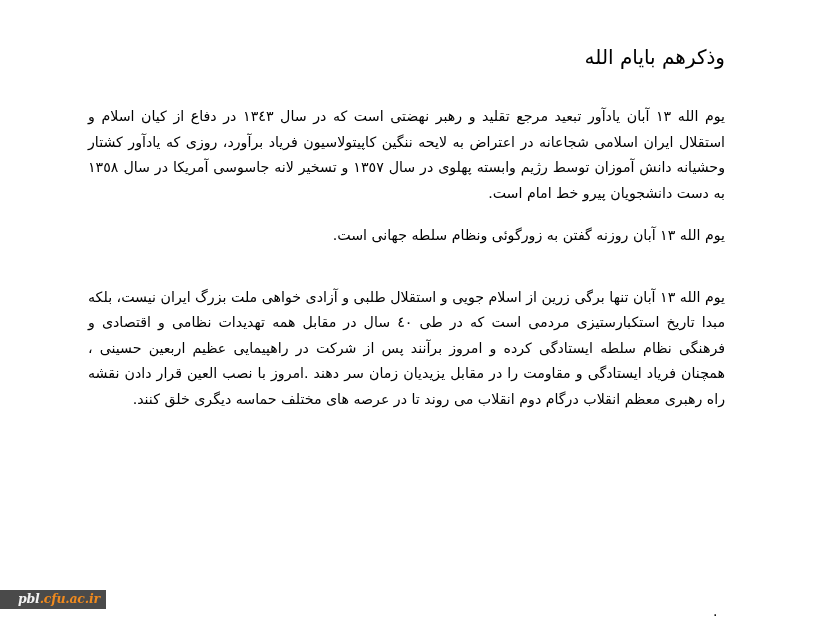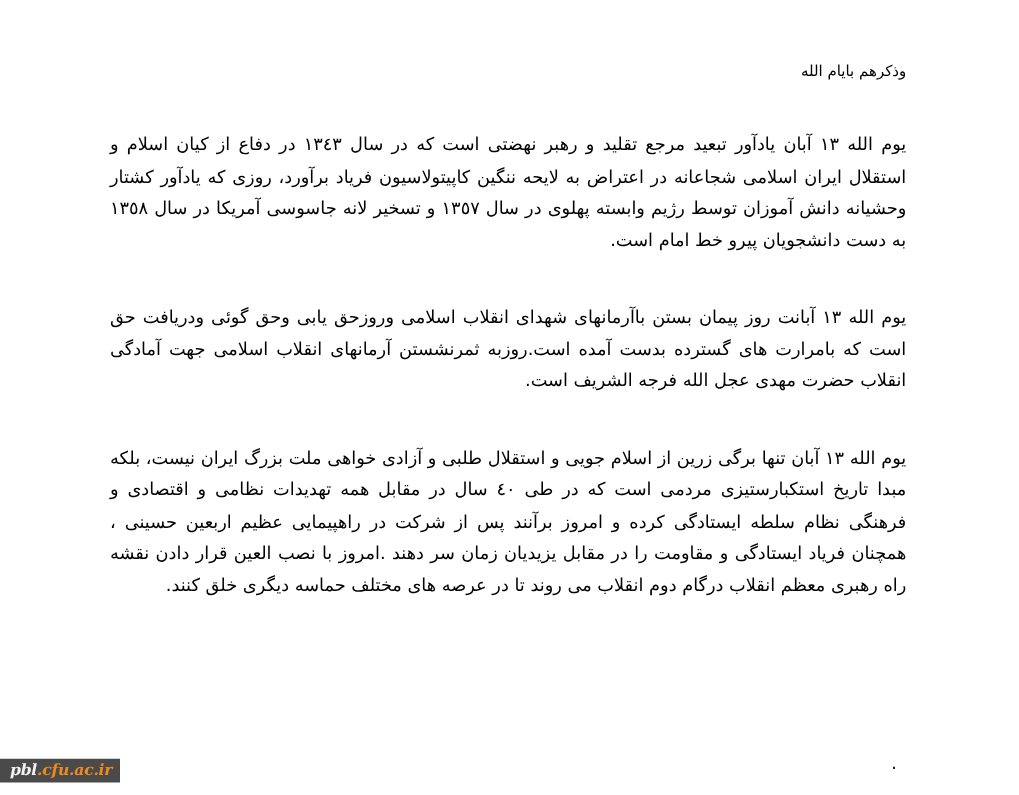--- a/index.html
+++ b/index.html
@@ -58,21 +58,21 @@
   }
 
   
   .title-line {
     margin: 0 0 26px 0;
     text-align: right;
     padding-left: 0;
     padding-right: 0;
     direction: rtl;
     unicode-bidi: plaintext;
-    font-size: 12px;
+    font-size: 20px;
     line-height: 22px;
     margin-right: 0;
     width: 100%;
     box-sizing: border-box;
     padding-right: 0;
     text-indent: 0;
   }
   .title-line span { display: inline-block; margin-right: 0; }
 
   
@@ -90,23 +90,23 @@
     font-size: 14px;
     line-height: 14px;
     color: #000000;
     direction: ltr;
   }
 
   
   #watermark {
     position: absolute;
     left: 0px;
-    top: 607px;
+    top: 590px;
     background: #4a4a4a;
-    padding: 2px 6px 3px 8px;
+    padding: 2px 6px 3px 18px;
     font-family: "DejaVu Serif", "Liberation Serif", serif;
     font-style: italic;
     font-weight: bold;
     font-size: 12.5px;
     line-height: 14px;
     letter-spacing: -0.2px;
     direction: ltr;
     white-space: nowrap;
   }
   #watermark .wm-a { color: #f2f2f2; }
@@ -118,22 +118,22 @@
 <div id="page" style="background: rgb(255, 255, 255);">
 
   <div id="doc-body" style="color: rgb(0, 0, 0);">
 
     <div class="title-line">
       <span class="title-inner">وذكرهم بايام الله</span>
     </div>
 
     <p class="para flow">يوم الله ١٣ آبان يادآور تبعيد مرجع تقليد و رهبر نهضتى است كه در سال ١٣٤٣ در دفاع از كيان اسلام و استقلال ايران اسلامى شجاعانه در اعتراض به لايحه ننگين كاپيتولاسيون فرياد برآورد، روزى كه يادآور كشتار وحشيانه دانش آموزان توسط رژيم وابسته پهلوى در سال ١٣٥٧ و تسخير لانه جاسوسى آمريكا در سال ١٣٥٨ به دست دانشجويان پيرو خط امام است.</p>
 
+    <p class="para single">يوم الله ١٣ آبان روزنه گفتن به زورگوئى ونظام سلطه جهانى است.</p>
 
-    <p class="para flow">يوم الله ١٣ آبانت روز پيمان بستن باآرمانهاى شهداى انقلاب اسلامى وروزحق يابى وحق گوئى ودريافت حق است كه بامرارت هاى گسترده بدست آمده است.روزبه ثمرنشستن آرمانهاى انقلاب اسلامى جهت آمادگى انقلاب حضرت مهدى عجل الله فرجه الشريف است.</p>
 
 
     <p class="para flow">يوم الله ١٣ آبان تنها برگى زرين از اسلام جويى و استقلال طلبى و آزادى خواهى ملت بزرگ ايران نيست، بلكه مبدا تاريخ استكبارستيزى مردمى است كه در طى ٤٠ سال در مقابل همه تهديدات نظامى و اقتصادى و فرهنگى نظام سلطه ايستادگى كرده و امروز برآنند پس از شركت در راهپيمايى عظيم اربعين حسينى ، همچنان فرياد ايستادگى و مقاومت را در مقابل يزيديان زمان سر دهند .امروز با نصب العين قرار دادن نقشه راه رهبرى معظم انقلاب  درگام دوم انقلاب مى روند تا در عرصه هاى مختلف حماسه ديگرى خلق كنند.</p>
 
 
   </div>
 
   <div id="trailing-dot">.</div>
 
   <div id="watermark" style="background: rgb(74, 74, 74);">

